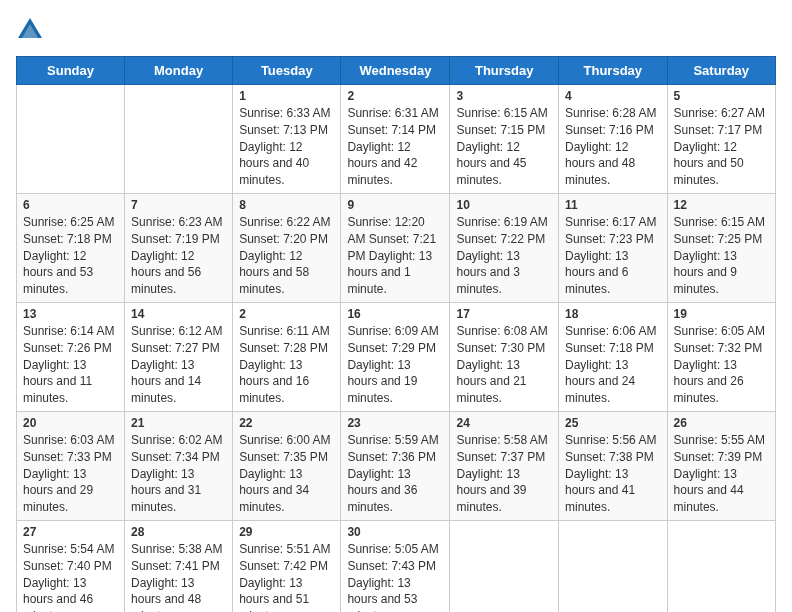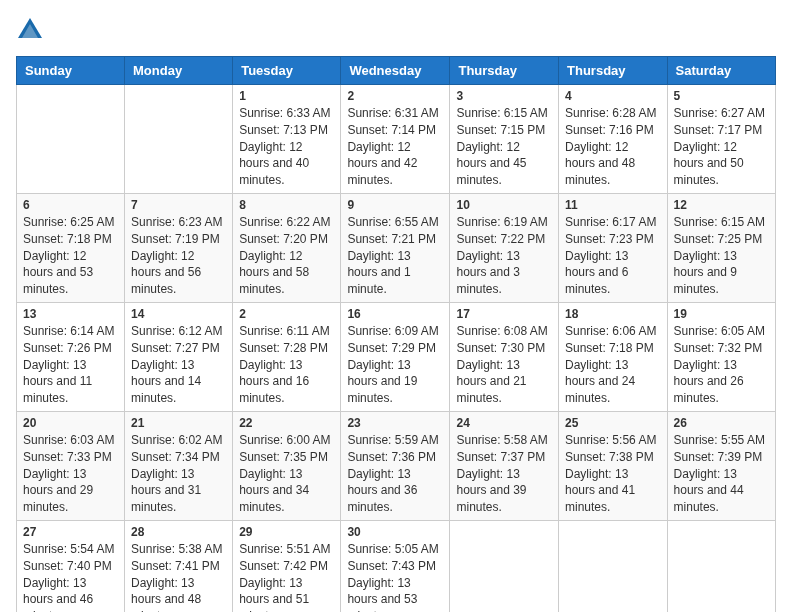--- a/index.html
+++ b/index.html
@@ -56,21 +56,21 @@
       width: 100%;
       border-collapse: collapse;
       border: 1px solid #ccc;
     }
     .calendar th {
       background-color: #2176c7;
       color: #fff;
       font-size: 13px;
       font-weight: bold;
       padding: 6px 8px;
-      text-align: left;
+      text-align: center;
       border: 1px solid #1a5fa0;
     }
     .calendar td {
       vertical-align: top;
       padding: 4px 6px;
       border: 1px solid #ccc;
       width: 110px;
       min-height: 80px;
       font-size: 11px;
       color: #333;
@@ -186,21 +186,21 @@
         </td>
         <td>
           <span class="day-number">8</span>
           <div class="day-info">Sunrise: 6:22 AM
 Sunset: 7:20 PM
 Daylight: 12 hours
 and 58 minutes.</div>
         </td>
         <td>
           <span class="day-number">9</span>
-          <div class="day-info">Sunrise: 6:55 AM
+          <div class="day-info">Sunrise: 12:20 AM
 Sunset: 7:21 PM
 Daylight: 13 hours
 and 1 minute.</div>
         </td>
         <td>
           <span class="day-number">10</span>
           <div class="day-info">Sunrise: 6:19 AM
 Sunset: 7:22 PM
 Daylight: 13 hours
 and 3 minutes.</div>

